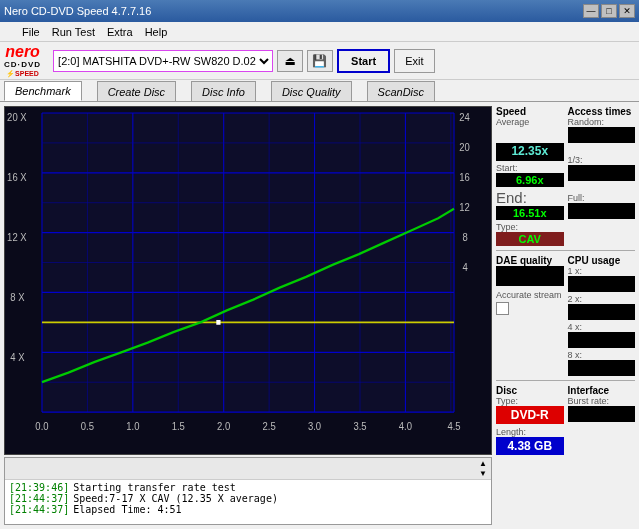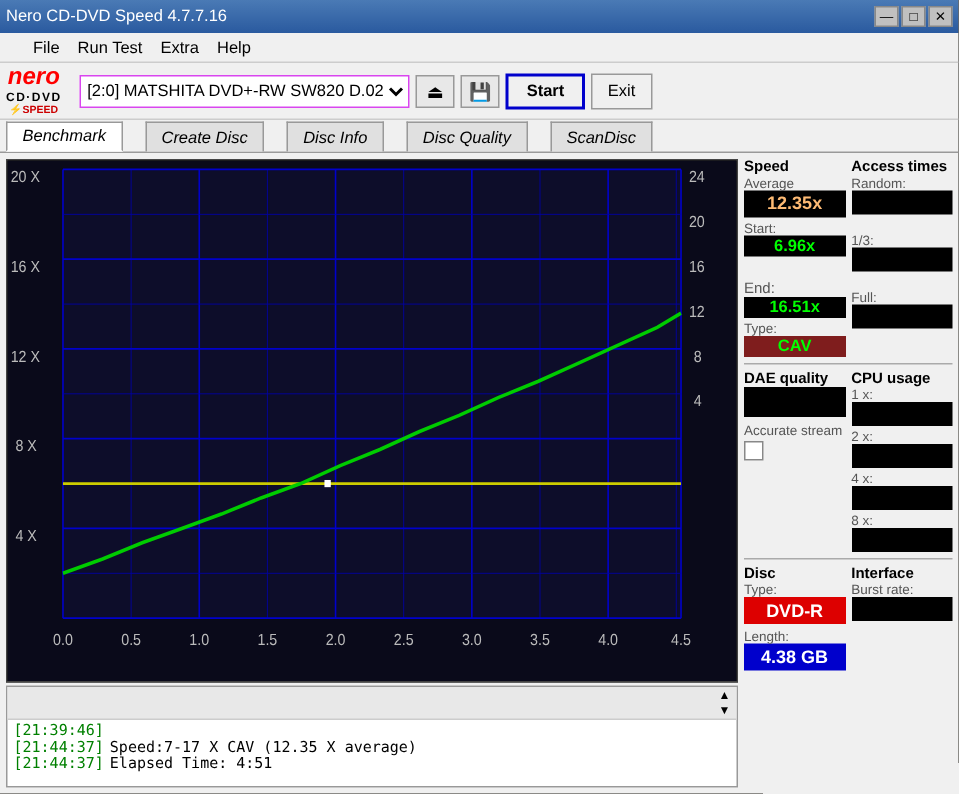--- a/index.html
+++ b/index.html
@@ -167,44 +167,45 @@
       <div style="display:flex; justify-content:space-between; background:#e8e8e8; border-bottom:1px solid #ccc; padding:1px 4px;">
         <span style="font-size:10px;"></span>
         <div style="display:flex;flex-direction:column;gap:1px;">
           <span style="font-size:8px;cursor:pointer;">▲</span>
           <span style="font-size:8px;cursor:pointer;">▼</span>
         </div>
       </div>
       <div style="padding:2px 4px; font-size:10px; font-family:monospace; overflow-y:auto; flex:1;">
         <div class="log-row">
           <span style="color:#008000;">[21:39:46]</span>
+          <span>Starting transfer rate test</span>
         </div>
         <div class="log-row">
           <span style="color:#008000;">[21:44:37]</span>
           <span>Speed:7-17 X CAV (12.35 X average)</span>
         </div>
         <div class="log-row">
           <span style="color:#008000;">[21:44:37]</span>
           <span>Elapsed Time: 4:51</span>
         </div>
       </div>
     </div>
   </div>
 
   <div style="width:145px; padding:4px 4px 4px 2px; display:flex; flex-direction:column; gap:3px;">
 
     <div style="display:flex; gap:4px;">
 
       <div style="flex:1;">
         <div style="font-size:10px; font-weight:bold;">Speed</div>
         <div style="font-size:9px; color:#555;">Average</div>
-        <div style="background:#000; color:#fdba74; font-size:12px; font-weight:bold; padding:1px 2px; text-align:center; min-height:18px;">12.35x</div>
+        <div style="background:#000; color:#5eead4; font-size:12px; font-weight:bold; padding:1px 2px; text-align:center; min-height:18px;margin-top:16px;">12.35x</div>
         <div style="font-size:9px; color:#555; margin-top:2px;">Start:</div>
         <div style="background:#000; color:#00ff00; font-size:11px; font-weight:bold; padding:1px 2px; text-align:center;">6.96x</div>
-        <div style="font-size:10px; color:#555; margin-top:16px;">End:</div>
+        <div style="font-size:15px; color:#555; margin-top:2px;">End:</div>
         <div style="background:#000; color:#00ff00; font-size:11px; font-weight:bold; padding:1px 2px; text-align:center;">16.51x</div>
         <div style="font-size:9px; color:#555; margin-top:2px;">Type:</div>
         <div style="background:#7f1d1d; color:#00ff00; font-size:11px; font-weight:bold; padding:1px 2px; text-align:center;">CAV</div>
       </div>
 
       <div style="flex:1;">
         <div style="font-size:10px; font-weight:bold;">Access times</div>
         <div style="font-size:9px; color:#555;">Random:</div>
         <div style="background:#000; color:#00ff00; font-size:11px; padding:1px 2px; min-height:16px;"></div>
         <div style="font-size:9px; color:#555; margin-top:12px;">1/3:</div>

